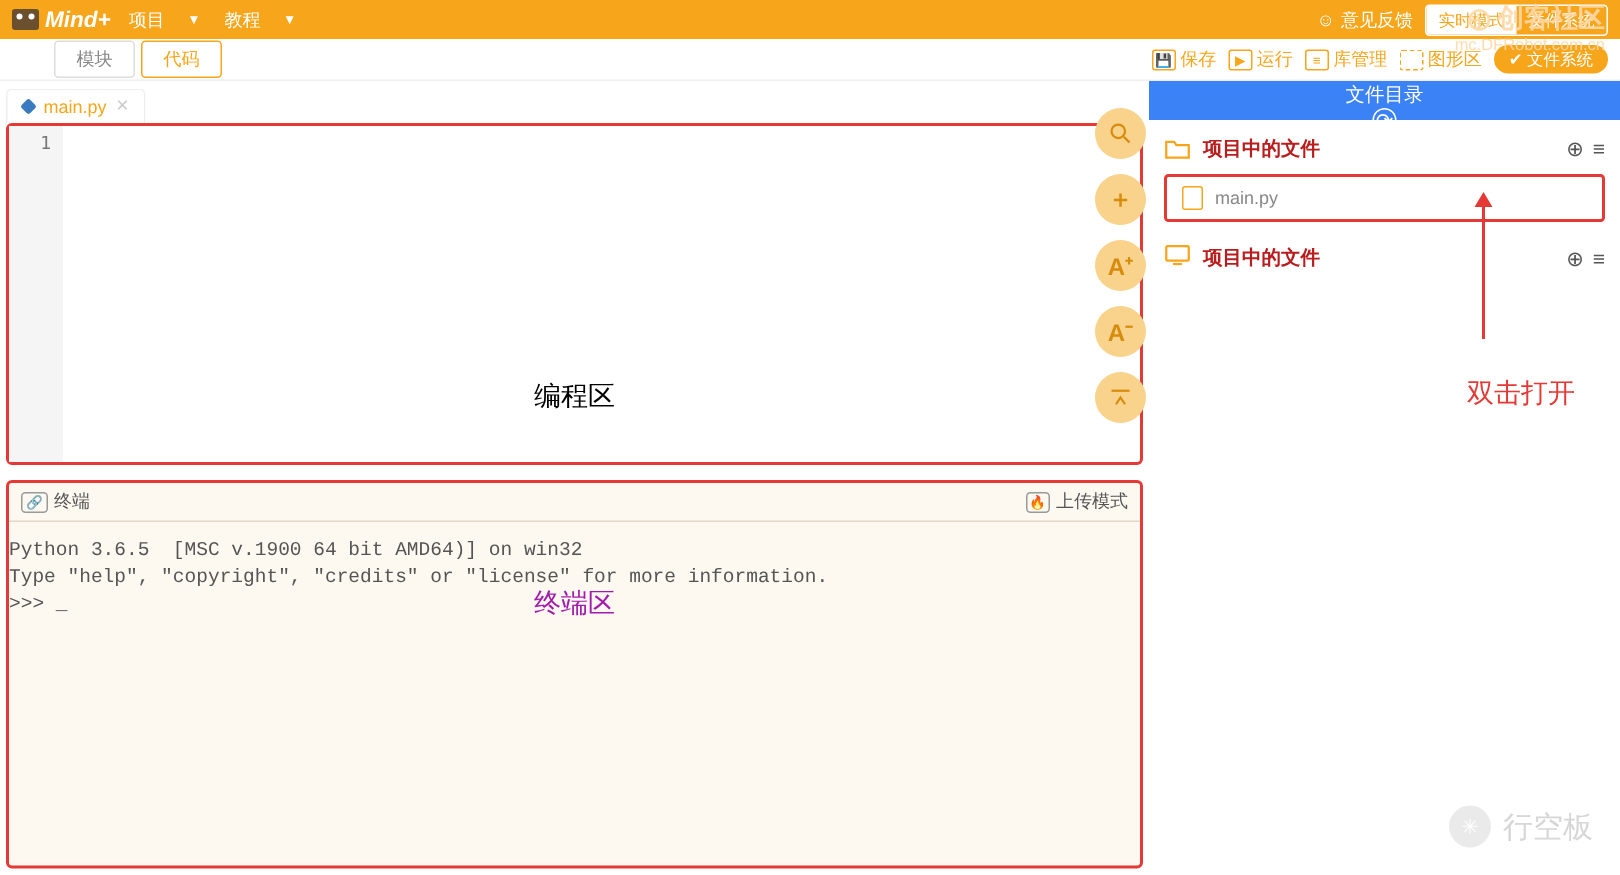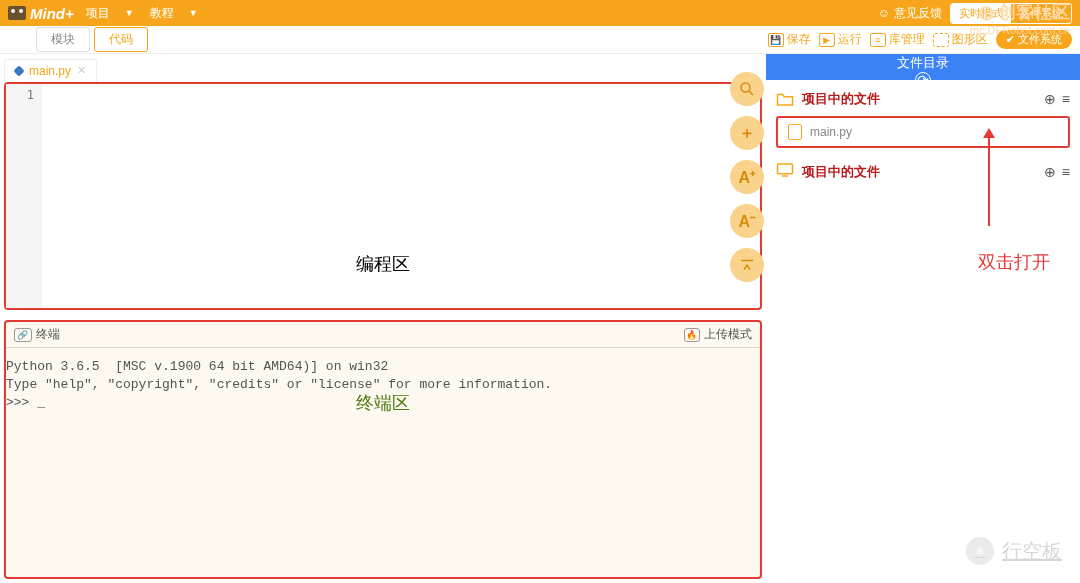--- a/index.html
+++ b/index.html
@@ -50,38 +50,38 @@
 .editor-tool-circ svg { width: 18px; height: 18px; stroke: #d88c0c; fill: none; stroke-width: 2; }
 
 .terminal-area { border: 2px solid #e53935; border-radius: 4px; margin-top: 10px; flex: 1; display: flex; flex-direction: column; background: #fdf8f0; }
 .terminal-head { display: flex; align-items: center; padding: 4px 8px; border-bottom: 1px solid #e0d8c8; }
 .terminal-head .th-left { display: flex; align-items: center; gap: 4px; font-size: 12px; color: #555; }
 .terminal-head .th-left .link-icon { width: 18px; height: 14px; border: 1.5px solid #999; border-radius: 3px; display: flex; align-items: center; justify-content: center; font-size: 9px; }
 .terminal-head .spacer { flex: 1; }
 .terminal-head .th-right { display: flex; align-items: center; gap: 4px; font-size: 12px; color: #555; cursor: pointer; }
 .terminal-head .th-right .fire-icon { width: 16px; height: 14px; border: 1.5px solid #999; border-radius: 3px; display: flex; align-items: center; justify-content: center; font-size: 9px; }
 .terminal-body { flex: 1; padding: 10px 0; font-family: "Courier New", monospace; font-size: 13px; color: #555; position: relative; white-space: pre; line-height: 1.4; }
-.terminal-text-label { position: absolute; left: 50%; transform: translateX(-50%); top: 44px; color: #4d7c0f; font-size: 18px; font-weight: 500; }
+.terminal-text-label { position: absolute; left: 50%; transform: translateX(-50%); top: 44px; color: #a21caf; font-size: 18px; font-weight: 500; }
 
 .files-head { background: #3b82f6; color: #fff; height: 26px; display: flex; align-items: center; padding: 0 10px; font-size: 13px; justify-content: space-between; flex-direction: column; }
 .files-head .refresh { cursor: pointer; font-size: 14px; border: 1.5px solid #fff; border-radius: 50%; width: 16px; height: 16px; display: flex; align-items: center; justify-content: center; }
 .files-body { padding: 10px; position: relative; }
 .files-section { display: flex; align-items: center; justify-content: space-between; margin-bottom: 8px; }
 .files-section-left { display: flex; align-items: center; gap: 8px; color: #b91c1c; font-size: 13px; font-weight: 600; }
 .files-section-icons { display: flex; align-items: center; gap: 6px; color: #555; font-size: 14px; }
 .folder-icon { display: inline-flex; }
 .folder-icon svg, .monitor-icon svg { fill: none; stroke: #f7a61b; stroke-width: 2; }
 .file-item { border: 2px solid #e53935; border-radius: 3px; padding: 6px 10px; display: flex; align-items: center; gap: 8px; font-size: 12px; color: #888; margin: 4px 0 14px 0; cursor: pointer; }
 .file-item .file-ic { width: 14px; height: 16px; border: 1.5px solid #f7a61b; border-radius: 2px; position: relative; }
 .red-arrow { position: absolute; left: 222px; top: 56px; }
 .red-arrow .line { width: 2px; height: 90px; background: #e53935; }
 .red-arrow .head { width: 0; height: 0; border-left: 6px solid transparent; border-right: 6px solid transparent; border-bottom: 10px solid #e53935; position: absolute; top: -8px; left: -5px; }
 .dblclick-label { position: absolute; left: 164px; top: 170px; color: #e53935; font-size: 18px; font-weight: 500; margin-left: 48px; }
 
-.watermark-bottom { position: absolute; right: 18px; bottom: 18px; color: #bbb; font-size: 20px; font-weight: 500; display: flex; align-items: center; gap: 8px; opacity: 0.6; text-decoration: underline; }
+.watermark-bottom { position: absolute; right: 18px; bottom: 18px; color: #bbb; font-size: 20px; font-weight: 500; display: flex; align-items: center; gap: 8px; opacity: 0.6; }
 .watermark-bottom .wb-circ { width: 28px; height: 28px; border-radius: 50%; background: #ddd; display: flex; align-items: center; justify-content: center; font-size: 14px; color: #fff; }
 </style>
 </head>
 <body>
 
 <div class="topbar">
   <div class="logo">
     <span class="logo-icon"></span>
     <span>Mind+</span>
   </div>

